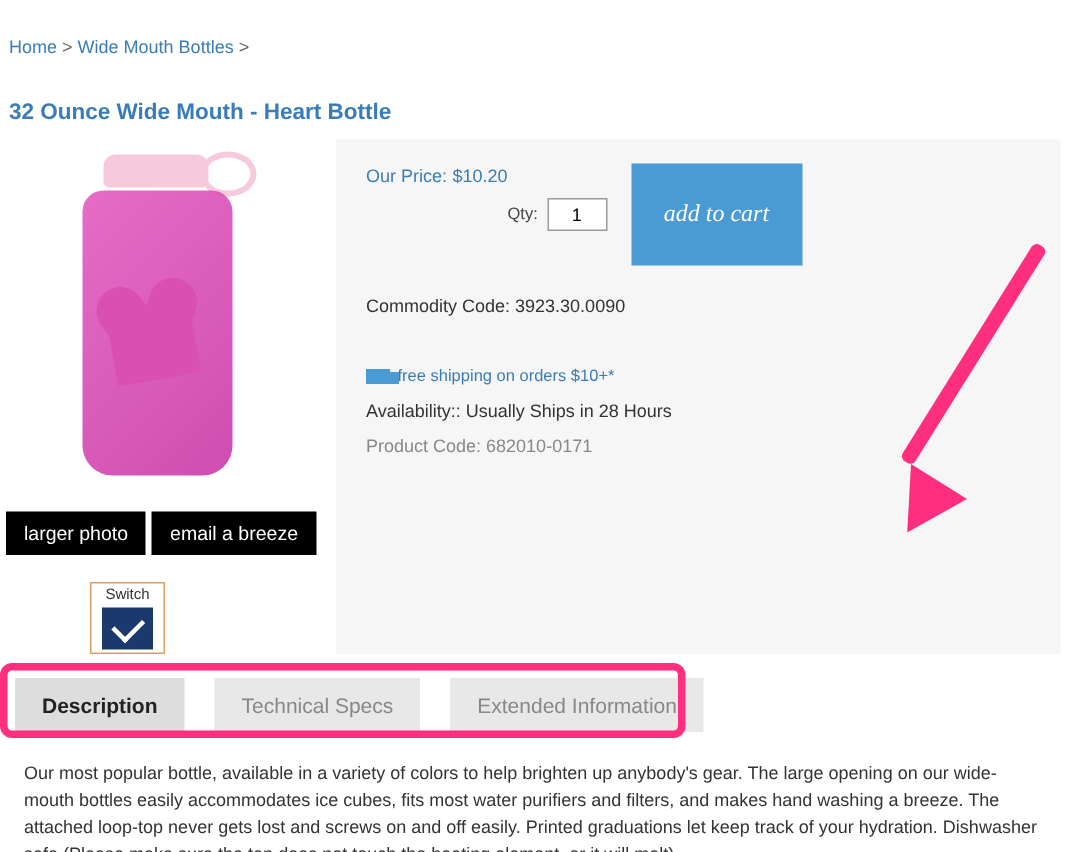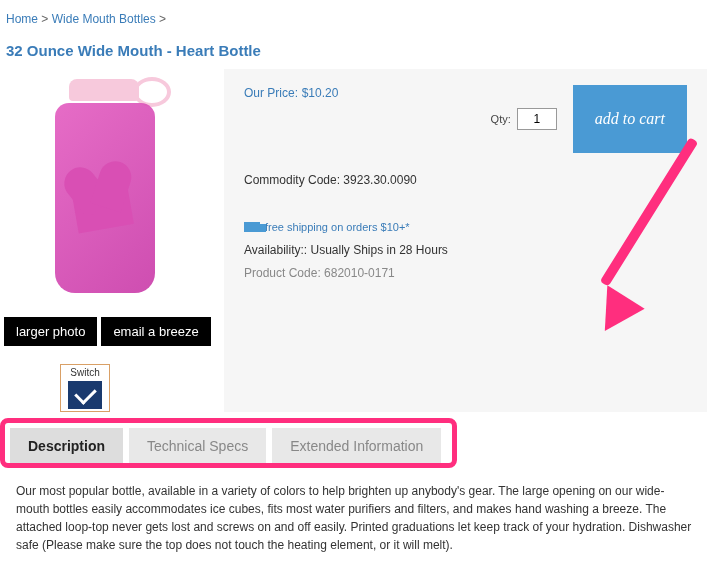--- a/index.html
+++ b/index.html
@@ -1,51 +1,51 @@
 <!DOCTYPE html>
 <html><head>
 <meta charset="utf-8">
 <style>
 *{box-sizing:border-box;margin:0;padding:0}
 body{font-family:Arial,Helvetica,sans-serif;font-size:13px;color:#333;width:711px;background:#fff}
-.breadcrumb{padding:12px 6px;font-size:12px;color:#666}
+.breadcrumb{padding:24px 6px;font-size:12px;color:#666}
 .breadcrumb a{color:#3a7cb8;text-decoration:none}
 .title{padding:4px 6px 10px;font-size:15px;font-weight:bold;color:#3a7cb8}
 .main{display:flex;gap:10px;padding:0 4px}
 .left{width:210px}
 .photo{width:200px;height:240px;display:flex;align-items:center;justify-content:center}
 .bottle{position:relative;width:110px;height:220px}
 .cap{width:70px;height:22px;background:#f7c9dc;border-radius:8px 8px 4px 4px;position:absolute;top:0;left:20px}
 .loop{width:38px;height:30px;border:4px solid #f7c9dc;border-radius:50%;position:absolute;top:-2px;left:84px}
 .body{width:100px;height:190px;background:linear-gradient(135deg,#e35cc0,#c93aa8);border-radius:14px 14px 20px 20px;position:absolute;top:24px;left:6px;opacity:.9}
 .heart{position:absolute;top:100px;left:25px;width:56px;height:50px;background:#d94fb4;transform:rotate(-10deg)}
 .heart:before,.heart:after{content:"";position:absolute;width:32px;height:48px;background:#d94fb4;border-radius:28px 28px 0 0}
 .heart:before{left:-2px;top:-16px;transform:rotate(-28deg)}
 .heart:after{left:26px;top:-16px;transform:rotate(28deg)}
 .btns{display:flex;gap:4px;margin-top:8px}
 .blue-btn{background:#000000;color:#fff;border:none;padding:7px 12px;font-size:13px;cursor:pointer}
 .switch{margin-top:18px;margin-left:56px;width:50px;border:1px solid #d9a066;background:#fff;text-align:center;font-size:10px;padding:2px 0 0}
 .switch .sq{width:34px;height:28px;background:#1a3a6e;margin:3px auto 2px;position:relative}
 .switch .sq:after{content:"";position:absolute;left:8px;top:6px;width:16px;height:10px;border-left:3px solid #fff;border-bottom:3px solid #fff;transform:rotate(-45deg)}
 .right{flex:1;background:#f6f6f6;padding:16px 20px;min-height:240px;position:relative}
-.price-row{display:flex;justify-content:space-between;align-items:flex-start}
+.price-row{display:flex;align-items:flex-start}
 .price-lbl{color:#3a7cb8;font-size:12px}
 .price-val{color:#3a7cb8;font-size:12px}
 .qty-area{display:flex;align-items:center;gap:6px}
 .qty-lbl{font-size:11px;color:#444}
 .qty-input{width:40px;height:22px;border:1px solid #999;text-align:center;font-size:12px}
 .cart-btn{background:#4a9ad4;color:#fff;border:none;padding:25px 22px;font-size:16px;font-family:Georgia,serif;font-style:italic;cursor:pointer;margin-left:10px}
 .info{margin-top:16px;font-size:12px;line-height:1.9;color:#333}
 .ship{display:flex;align-items:center;gap:5px;color:#3a7cb8;font-size:11px;margin:2px 0}
 .truck{width:16px;height:10px;background:#4a9ad4;position:relative}
 .truck:after{content:"";position:absolute;right:-6px;top:2px;width:6px;height:8px;background:#4a9ad4}
 .pcode{color:#888;}
 .tabs-wrap{margin:12px 4px 0;position:relative}
 .highlight{position:absolute;top:-6px;left:-4px;right:250px;height:50px;border:5px solid #ff2e7e;border-radius:8px;pointer-events:none}
-.tabs{display:flex;gap:6px;padding:4px 6px}
+.tabs{display:flex;gap:20px;padding:4px 6px}
 .tab{background:#e8e8e8;color:#888;padding:10px 18px;font-size:14px;cursor:pointer;border:none}
 .tab.active{background:#ddd;color:#222;font-weight:bold}
 .desc{padding:14px 16px 20px;font-size:12px;line-height:1.5;color:#333}
 .arrow{position:absolute;top:210px;left:380px;pointer-events:none}
 .shaft{width:170px;height:10px;background:#ff2e7e;transform:rotate(-58deg);transform-origin:left center;border-radius:4px}
 .head{position:absolute;left:-18px;top:-4px;width:0;height:0;border-right:40px solid #ff2e7e;border-top:22px solid transparent;border-bottom:22px solid transparent;transform:rotate(-58deg);transform-origin:right center}
 </style>
 </head>
 <body>
 

